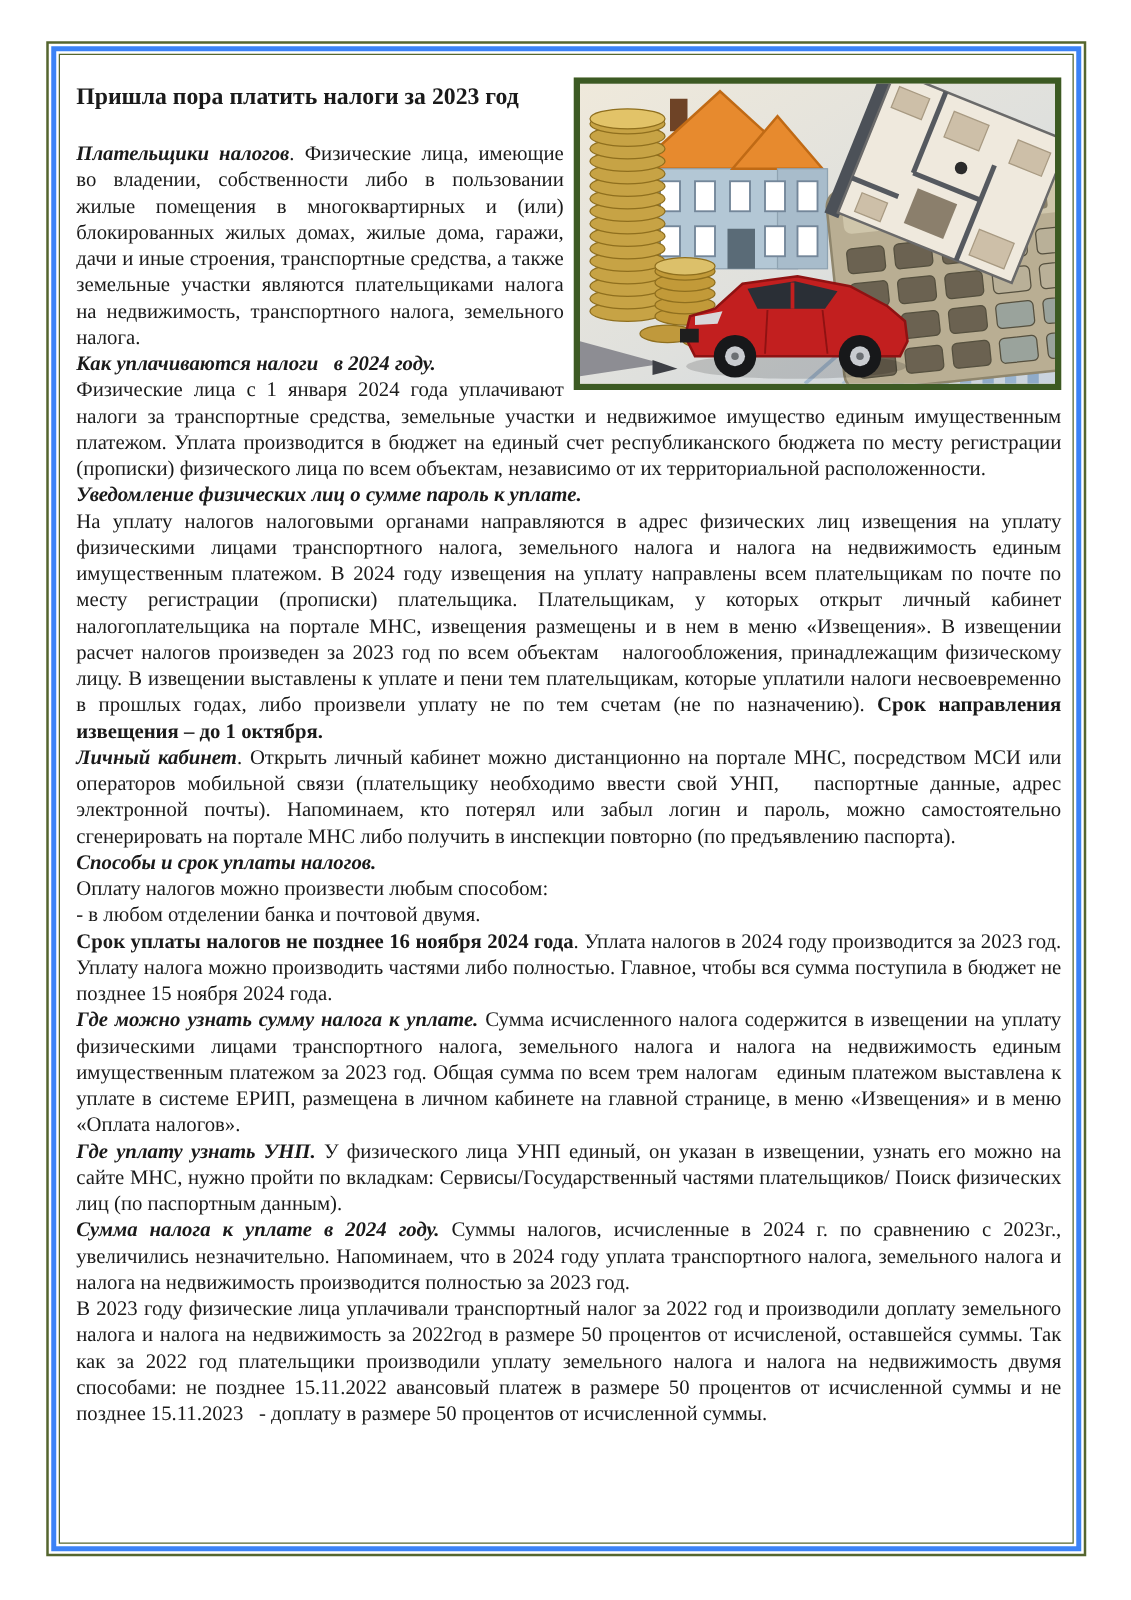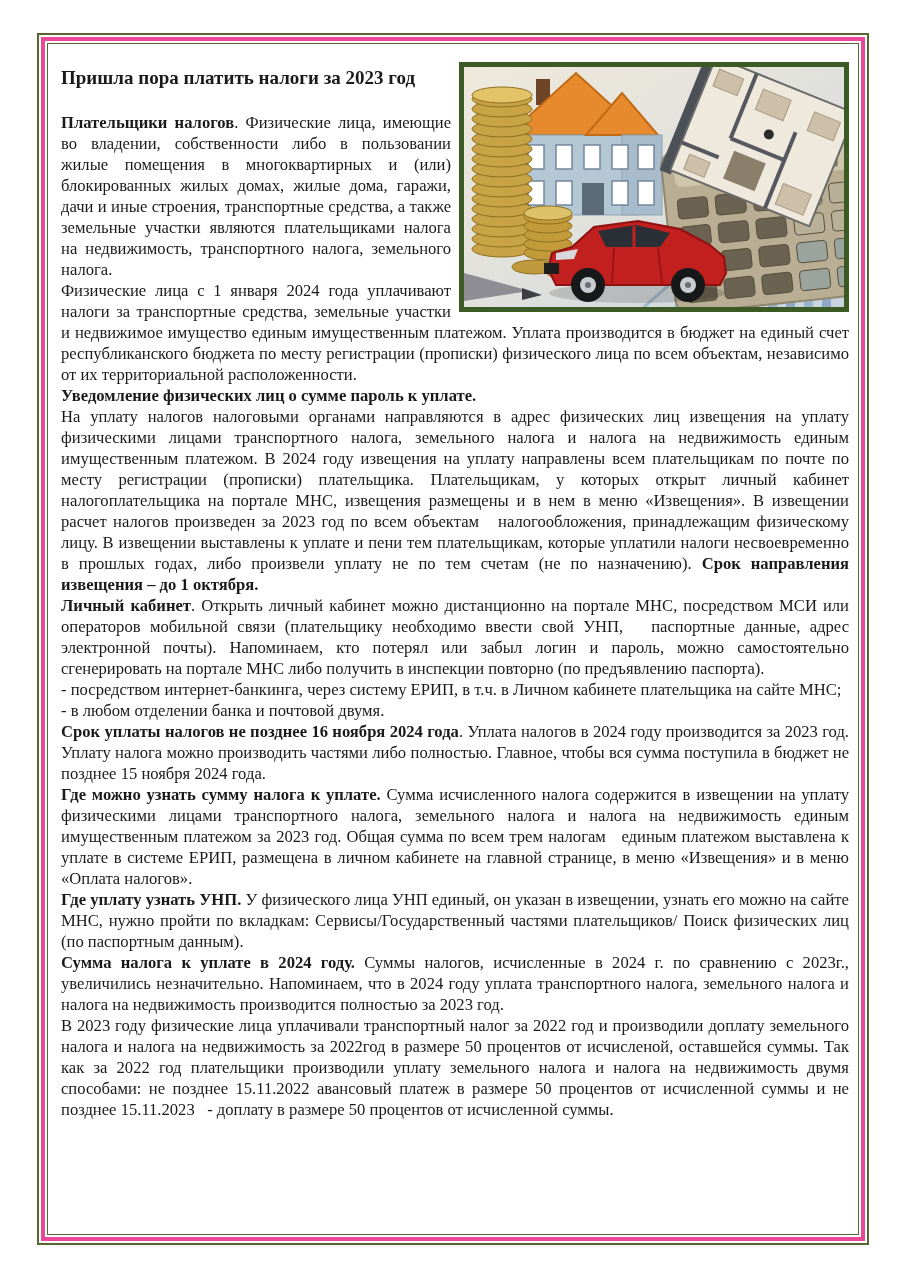--- a/index.html
+++ b/index.html
@@ -10,21 +10,21 @@
     overflow:hidden;
   }
   .page{
     box-sizing:border-box;
     width:905px;height:1280px;
     padding:33px 36px 35px 37px;
     background:#ffffff;
   }
   
   .b1{box-sizing:border-box;height:100%;border:2px solid #55662f;padding:2px;}
-  .b2{box-sizing:border-box;height:100%;border:4px solid #ec4899;padding:2px;}
+  .b2{box-sizing:border-box;height:100%;border:4px solid #3b82f6;padding:2px;}
   .b3{box-sizing:border-box;height:100%;border:1px solid #55662f;
       padding:22px 10px 10px 13px;overflow:hidden;}
   .content{width:788px;}
   .photo{
     float:right;
     width:380px;height:240px;
     margin:-4px 0 6px 8px;
     border:5px solid #3c5a23;
     background:#e8e2d4;
     box-sizing:content-box;
@@ -34,21 +34,21 @@
     font-size:19px;line-height:24px;
     font-weight:bold;font-style:normal;
     margin:0 0 22px 0;
   }
   .para{
     margin:0;
     font-size:16.6px;
     line-height:21px;
     text-align:justify;
   }
-  .bi{font-weight:bold;}
+  .bi{font-weight:bold;font-style:italic;}
   .b{font-weight:bold;}
 </style>
 </head>
 <body>
 
 <div class="page">
   <div class="b1">
     <div class="b2">
       <div class="b3">
         <div class="content">
@@ -208,25 +208,27 @@
                   <circle cx="146" cy="78" r="8" fill="#c9ccd0"></circle>
                   <circle cx="146" cy="78" r="3" fill="#6b6f73"></circle>
               </g>
             </svg>
           </div>
 
           <h1 class="title">Пришла пора платить налоги за 2023 год</h1>
 
           <div id="paragraphs">
               <p class="para"><span class="bi">Плательщики налогов</span><span>. Физические лица, имеющие во владении, собственности либо в пользовании жилые помещения в многоквартирных и (или) блокированных жилых домах, жилые дома, гаражи, дачи и иные строения, транспортные средства, а также земельные участки являются плательщиками налога на недвижимость, транспортного налога, земельного налога.</span></p>
+              <p class="para"><span class="bi">Как уплачиваются налоги&nbsp;&nbsp; в 2024 году.</span></p>
               <p class="para"><span>Физические лица с 1 января 2024 года уплачивают налоги за транспортные средства, земельные участки и недвижимое имущество единым имущественным платежом. Уплата производится в бюджет на единый счет республиканского бюджета по месту регистрации (прописки) физического лица по всем объектам, независимо от их территориальной расположенности.</span></p>
               <p class="para"><span class="bi">Уведомление физических лиц о сумме пароль к уплате.</span></p>
               <p class="para"><span>На уплату налогов налоговыми органами направляются в адрес физических лиц извещения на уплату физическими лицами транспортного налога, земельного налога и налога на недвижимость единым имущественным платежом. В 2024 году извещения на уплату направлены всем плательщикам по почте по месту регистрации (прописки) плательщика. Плательщикам, у которых открыт личный кабинет налогоплательщика на портале МНС, извещения размещены и в нем в меню «Извещения». В извещении расчет налогов произведен за 2023 год по всем объектам&nbsp;&nbsp; налогообложения, принадлежащим физическому лицу. В извещении выставлены к уплате и пени тем плательщикам, которые уплатили налоги несвоевременно в прошлых годах, либо произвели уплату не по тем счетам (не по назначению). </span><span class="b">Срок направления извещения – до 1 октября.</span></p>
               <p class="para"><span class="bi">Личный кабинет</span><span>. Открыть личный кабинет можно дистанционно на портале МНС, посредством МСИ или операторов мобильной связи (плательщику необходимо ввести свой УНП,&nbsp;&nbsp; паспортные данные, адрес электронной почты). Напоминаем, кто потерял или забыл логин и пароль, можно самостоятельно сгенерировать на портале МНС либо получить в инспекции повторно (по предъявлению паспорта).</span></p>
-              <p class="para"><span>- посредством интернет-банкинга, через систему ЕРИП, в т.ч. в Личном кабинете плательщика на сайте МНС;</span></p>
+              <p class="para"><span class="bi">Способы и срок уплаты налогов.</span></p>
+              <p class="para"><span>Оплату налогов можно произвести любым способом:</span></p>
               <p class="para"><span>- в любом отделении банка и почтовой двумя.</span></p>
               <p class="para"><span class="b">Срок уплаты налогов не позднее 16 ноября 2024 года</span><span>. Уплата налогов в 2024 году производится за 2023 год. Уплату налога можно производить частями либо полностью. Главное, чтобы вся сумма поступила в бюджет не позднее 15 ноября 2024 года.</span></p>
               <p class="para"><span class="bi">Где можно узнать сумму налога к уплате.</span><span> Сумма исчисленного налога содержится в извещении на уплату физическими лицами транспортного налога, земельного налога и налога на недвижимость единым имущественным платежом за 2023 год. Общая сумма по всем трем налогам&nbsp;&nbsp; единым платежом выставлена к уплате в системе ЕРИП, размещена в личном кабинете на главной странице, в меню «Извещения» и в меню «Оплата налогов».</span></p>
               <p class="para"><span class="bi">Где уплату узнать УНП.</span><span> У физического лица УНП единый, он указан в извещении, узнать его можно на сайте МНС, нужно пройти по вкладкам: Сервисы/Государственный частями плательщиков/ Поиск физических лиц (по паспортным данным).</span></p>
               <p class="para"><span class="bi">Сумма налога к уплате в 2024 году.</span><span> Суммы налогов, исчисленные в 2024 г. по сравнению с 2023г., увеличились незначительно. Напоминаем, что в 2024 году уплата транспортного налога, земельного налога и налога на недвижимость производится полностью за 2023 год.</span></p>
               <p class="para"><span>В 2023 году физические лица уплачивали транспортный налог за 2022 год и производили доплату земельного налога и налога на недвижимость за 2022год в размере 50 процентов от исчисленой, оставшейся суммы. Так как за 2022 год плательщики производили уплату земельного налога и налога на недвижимость двумя способами: не позднее 15.11.2022 авансовый платеж в размере 50 процентов от исчисленной суммы и не позднее 15.11.2023&nbsp;&nbsp; - доплату в размере 50 процентов от исчисленной суммы.</span></p>
             </div>
 
         </div>
       </div>

